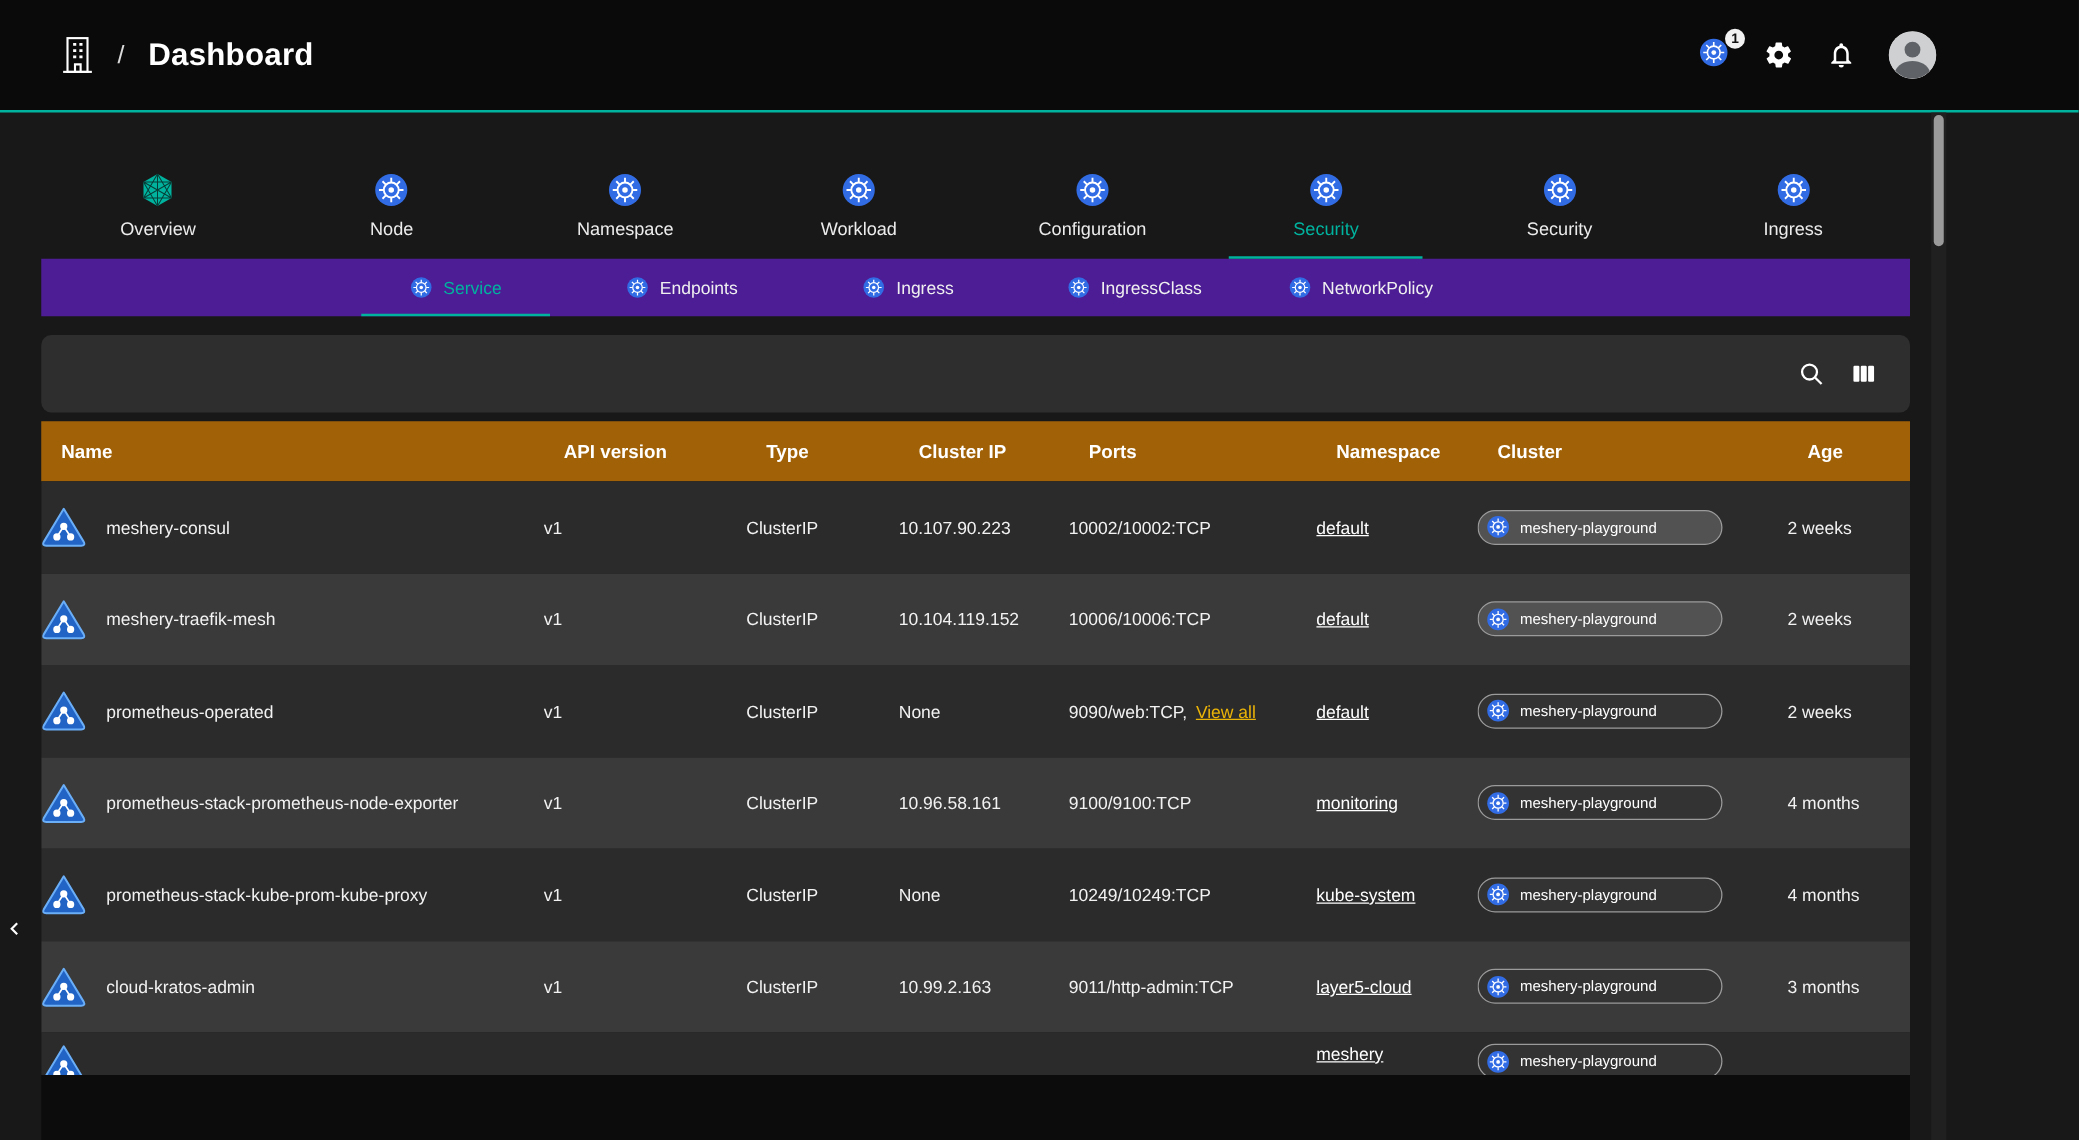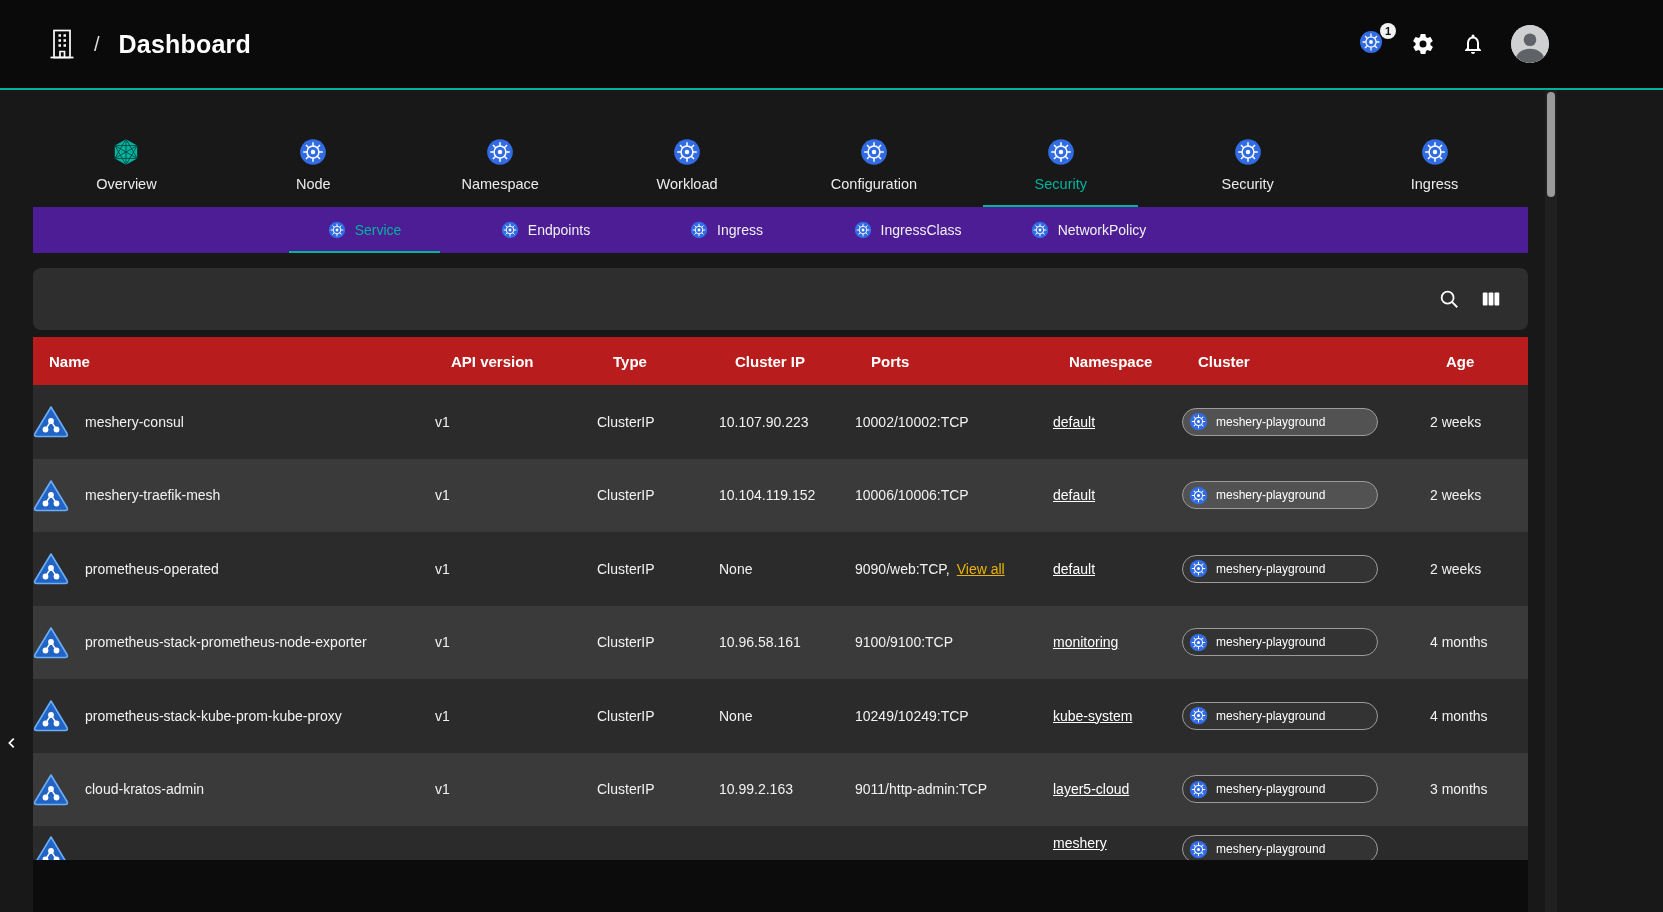--- a/index.html
+++ b/index.html
@@ -49,21 +49,21 @@
 
   
   .toolbar { margin-top:15px; height:62px; background:#2e2e2e; border-radius:8px; display:flex; align-items:center;
              justify-content:flex-end; padding-right:26px; gap:20px; }
   .tbicon { width:22px; height:22px; cursor:pointer; }
   .tbicon svg { width:22px; height:22px; display:block; }
 
   
   .table { margin-top:7px; }
   .thead, .t-row { display:grid; grid-template-columns:402px 162px 122px 136px 198px 129px 248px 98px; }
-  .thead { background:#b91c1c; height:48px; align-items:center; }
+  .thead { background:#a16207; height:48px; align-items:center; }
   .hcell { padding-left:16px; font-size:15px; font-weight:700; color:#fff; }
   .tbody { height:475px; overflow:hidden; }
   .t-row { height:73.5px; }
   .t-row:nth-child(odd) { background:#2b2b2b; }
   .t-row:nth-child(even) { background:#3a3a3a; }
   .cell { display:flex; align-items:center; font-size:14px; color:#f2f2f2; white-space:nowrap; overflow:hidden; }
   .svc-icon { width:36px; height:33px; margin-right:16px; flex-shrink:0; }
   .svc-icon svg { width:36px; height:33px; display:block; }
   .ns-link { color:#fff; text-decoration:underline; cursor:pointer; }
   .view-all { color:#eab308; text-decoration:underline; cursor:pointer; margin-left:7px; }

